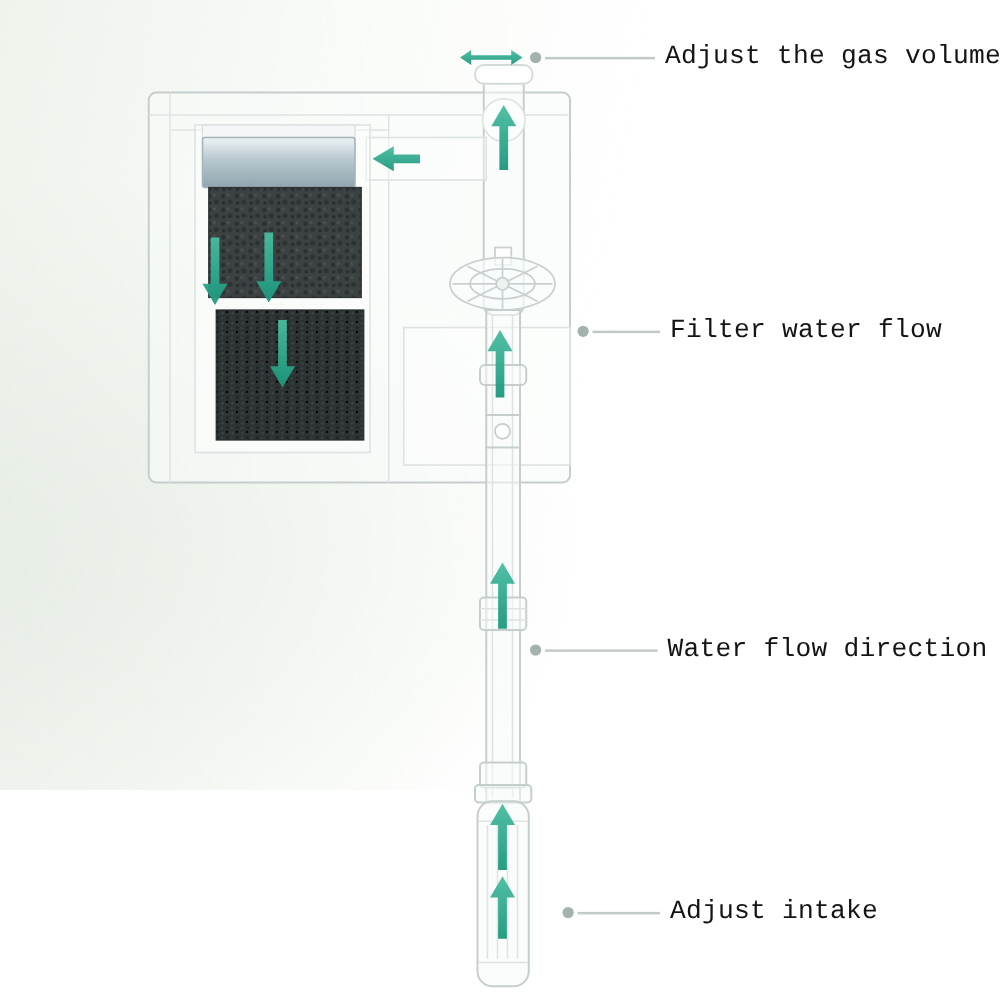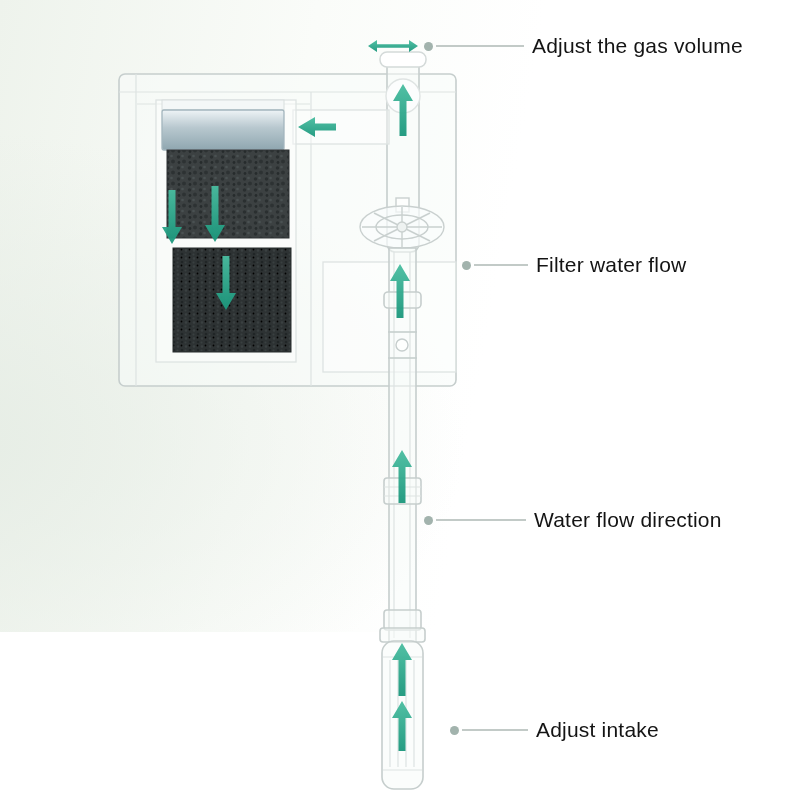--- a/index.html
+++ b/index.html
@@ -15,20 +15,21 @@
   body{
     width:800px;height:800px;
     font-family:"Liberation Sans", sans-serif;
     overflow:hidden;
   }
   .stage{
     position:relative;width:800px;height:632px;
     background:
       radial-gradient(120% 90% at -8% 70%, #e6ede5 0%, rgba(230,237,229,0) 55%),
       linear-gradient(100deg, #eef3ec 0%, #fafcf9 35%, #ffffff 60%);
+    font-family: Liberation Mono, monospace;
   }
   .device-svg{position:absolute;left:0;top:0;}
   .callout{
     position:absolute;display:flex;align-items:center;
     transform:translateY(-50%);
   }
   .callout .dot{
     width:9px;height:9px;border-radius:50%;
     background:var(--callout-dot);flex:0 0 auto;
   }

